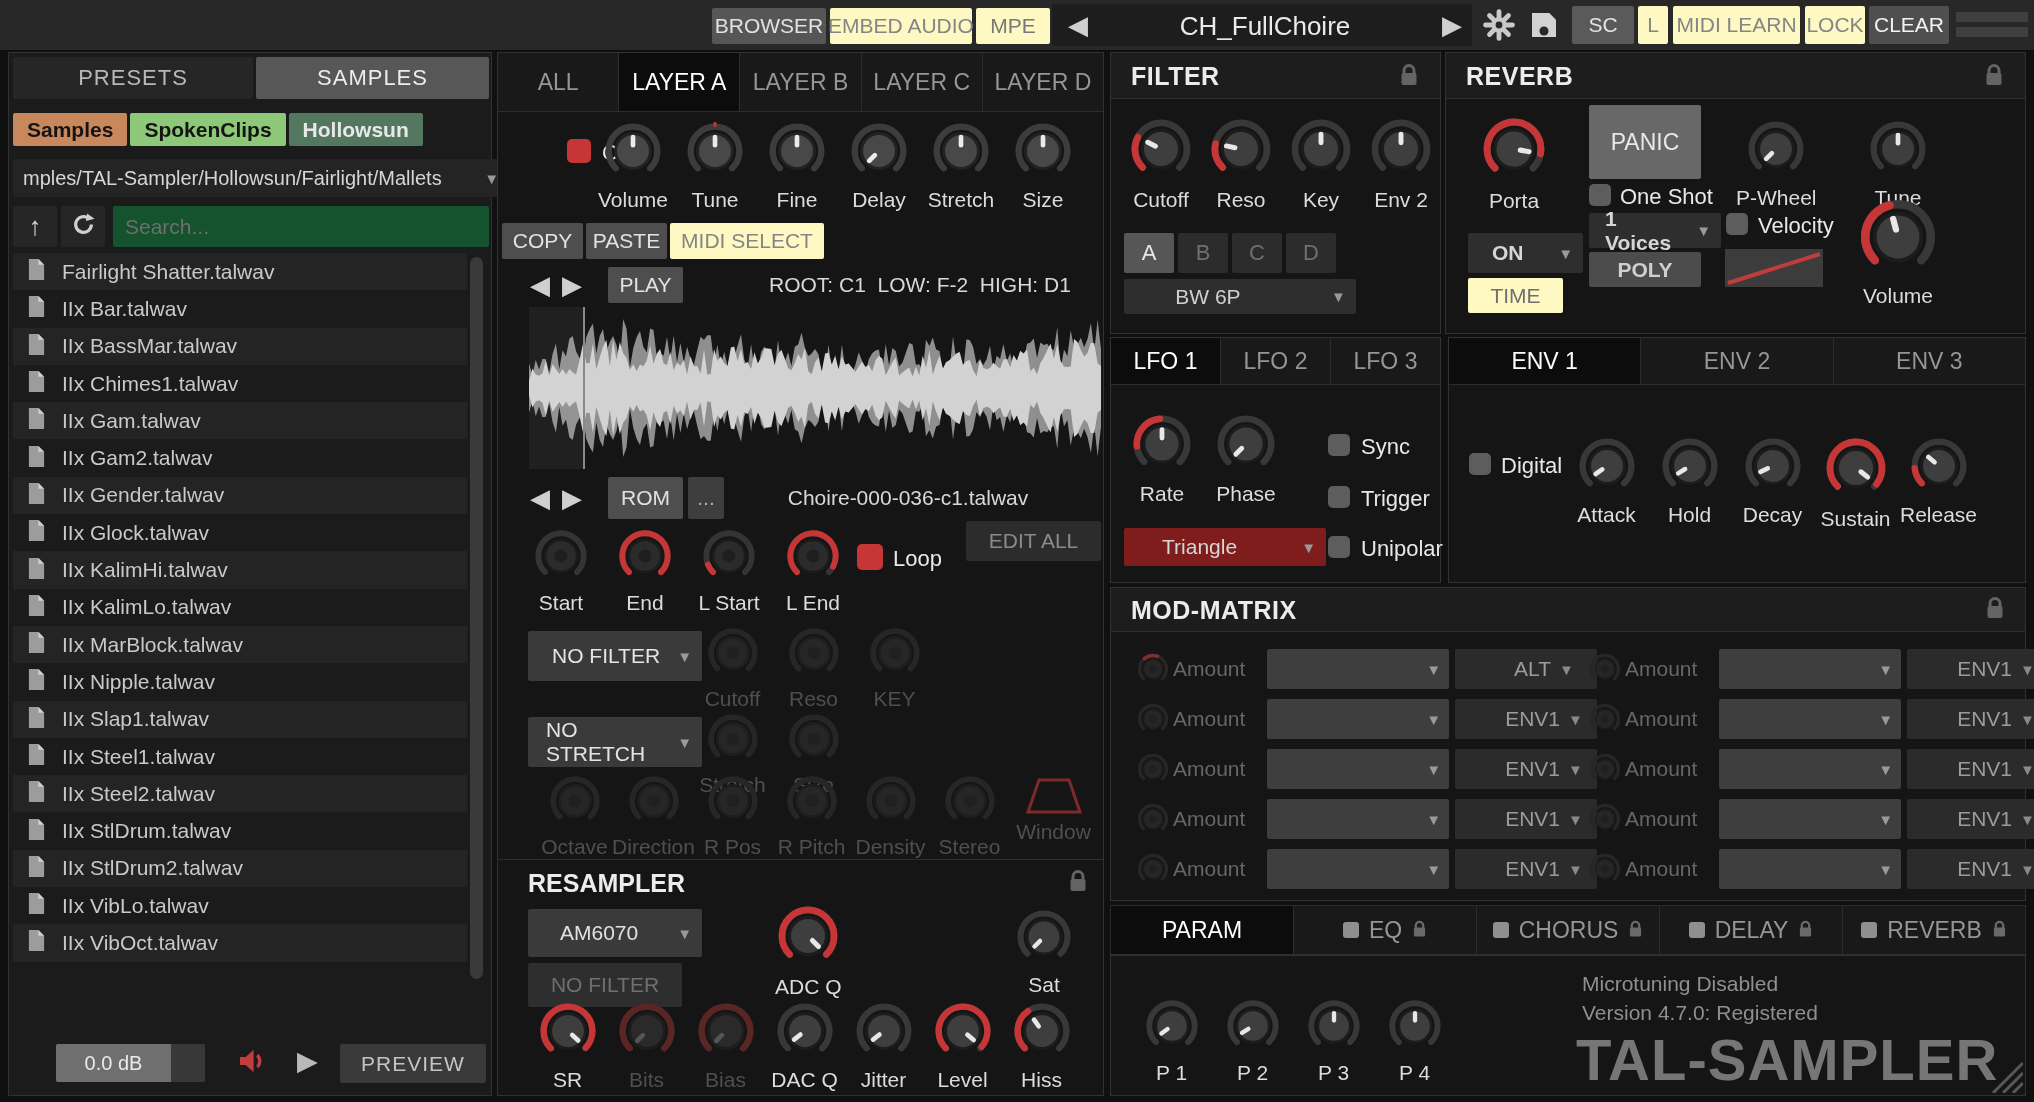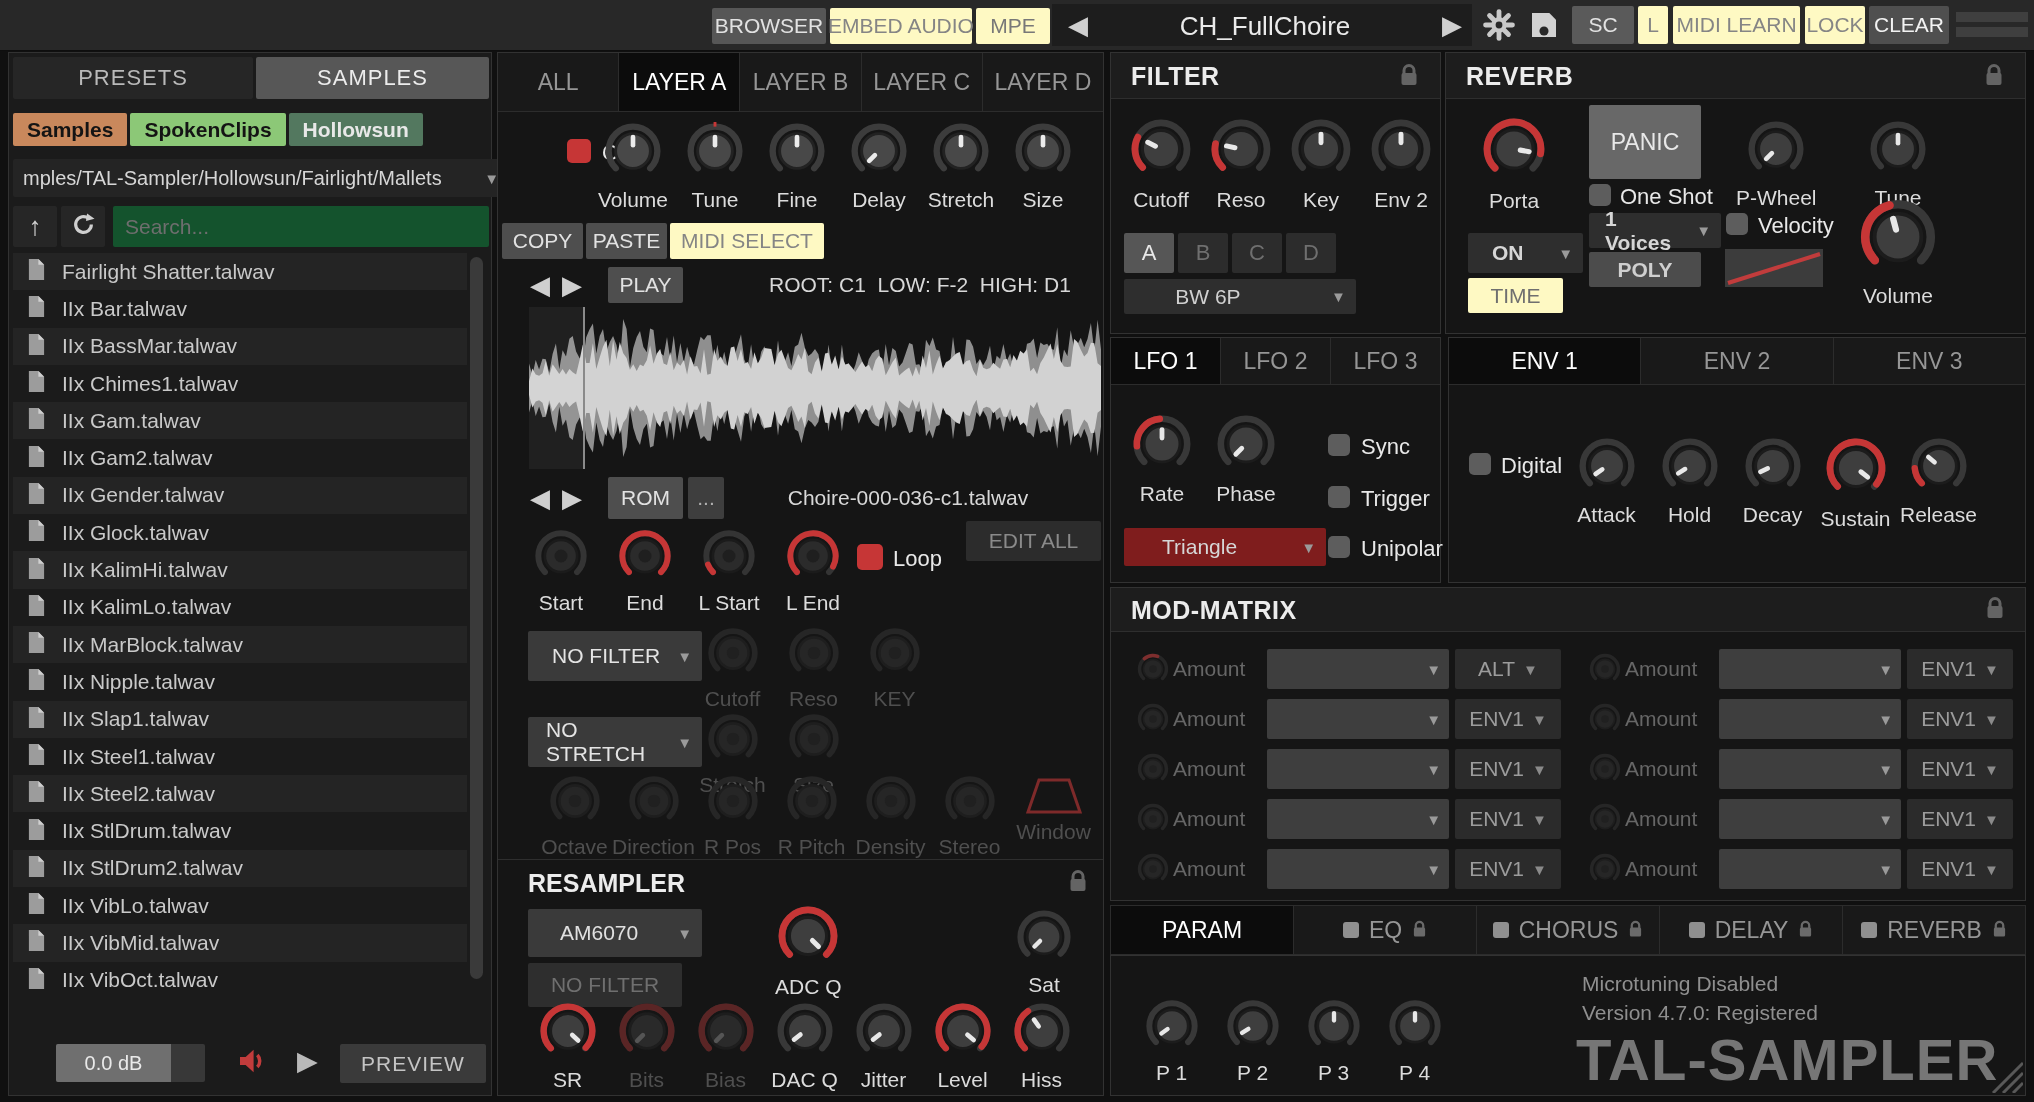--- a/index.html
+++ b/index.html
@@ -29,21 +29,21 @@
   .frow{height:37.3px;display:flex;align-items:center;padding-left:14px;gap:16px;}
   .frow:nth-child(odd){background:#242424;}
   .frow:nth-child(even){background:#1b1b1b;}
   .fname{font-size:21px;color:#c9c9c9;}
   .mmcol{position:absolute;display:grid;grid-auto-rows:40px;row-gap:10px;}
   .mmrow{position:relative;}
   .mmrow .mmknob{position:absolute;left:0;top:4px;}
   .mmrow .mmamount{position:absolute;left:36px;top:8px;font-size:21px;color:#666;}
   .mmrow .mmsrc{position:absolute;left:130px;top:0;width:182px;height:40px;background:#3e3e3e;border-radius:2px;display:flex;align-items:center;}
   .mmrow .mmsrc .arr{margin-left:auto;color:#9a9a9a;font-size:15px;padding-right:8px;}
-  .mmrow .mmtgt{position:absolute;left:318px;top:0;width:106px;height:40px;background:#2b2b2b;border-radius:2px;display:flex;align-items:center;justify-content:center;gap:8px;color:#9c9c9c;font-size:21px;}
+  .mmrow .mmtgt{position:absolute;left:318px;top:0;width:106px;height:40px;background:#2b2b2b;border-radius:2px;display:flex;align-items:center;justify-content:center;gap:8px;color:#9c9c9c;font-size:21px;padding-left:36px;}
   .mmrow .mmtgt .arr{color:#8a8a8a;font-size:15px;}
   .navarr{position:absolute;color:#cfcfcf;font-size:26px;display:flex;align-items:center;justify-content:center;}
   .fxcheck{width:16px;height:16px;border-radius:3px;background:#8f8f8f;display:inline-block;}
   input.search{position:absolute;background:#14532d;border:none;outline:none;color:#cfcfcf;font-size:21px;padding:0 12px;border-radius:2px;}
   input.search::placeholder{color:#6e6e6e;}
   .tag{height:33px;display:flex;align-items:center;padding:0 14px;font-size:21px;font-weight:bold;border-radius:2px;color:#141414;}
   .wrap-tags{position:absolute;display:flex;gap:3px;}
 </style>
 </head>
 <body>
@@ -236,27 +236,20 @@
               <path d="M2 1 h10 l6 6 v16 h-16 z" fill="#9c9c9c"></path>
               <path d="M12 1 l6 6 h-6 z" fill="#cfcfcf"></path>
             </svg></span>
           <span class="fname">IIx VibLo.talwav</span>
         </div>
         <div class="frow">
           <span><svg width="19" height="23" viewBox="0 0 20 24">
               <path d="M2 1 h10 l6 6 v16 h-16 z" fill="#9c9c9c"></path>
               <path d="M12 1 l6 6 h-6 z" fill="#cfcfcf"></path>
             </svg></span>
-          <span class="fname">IIx VibMid.talwav</span>
-        </div>
-        <div class="frow">
-          <span><svg width="19" height="23" viewBox="0 0 20 24">
-              <path d="M2 1 h10 l6 6 v16 h-16 z" fill="#9c9c9c"></path>
-              <path d="M12 1 l6 6 h-6 z" fill="#cfcfcf"></path>
-            </svg></span>
           <span class="fname">IIx VibOct.talwav</span>
         </div>
       </div>
     <div class="abs" style="left:461px;top:204px;width:13px;height:722px;background:#3a3a3a;border-radius:7px;"></div>
 
     <div class="abs" style="left:47px;top:991px;width:149px;height:38px;background:#383838;border-radius:2px;overflow:hidden;">
       <div class="abs" style="left:0;top:0;width:115px;height:38px;background:#6f6f6f;display:flex;align-items:center;justify-content:center;">
         <span style="font-size:20px;color:#eaeaea;">0.0 dB</span>
       </div>
     </div>

